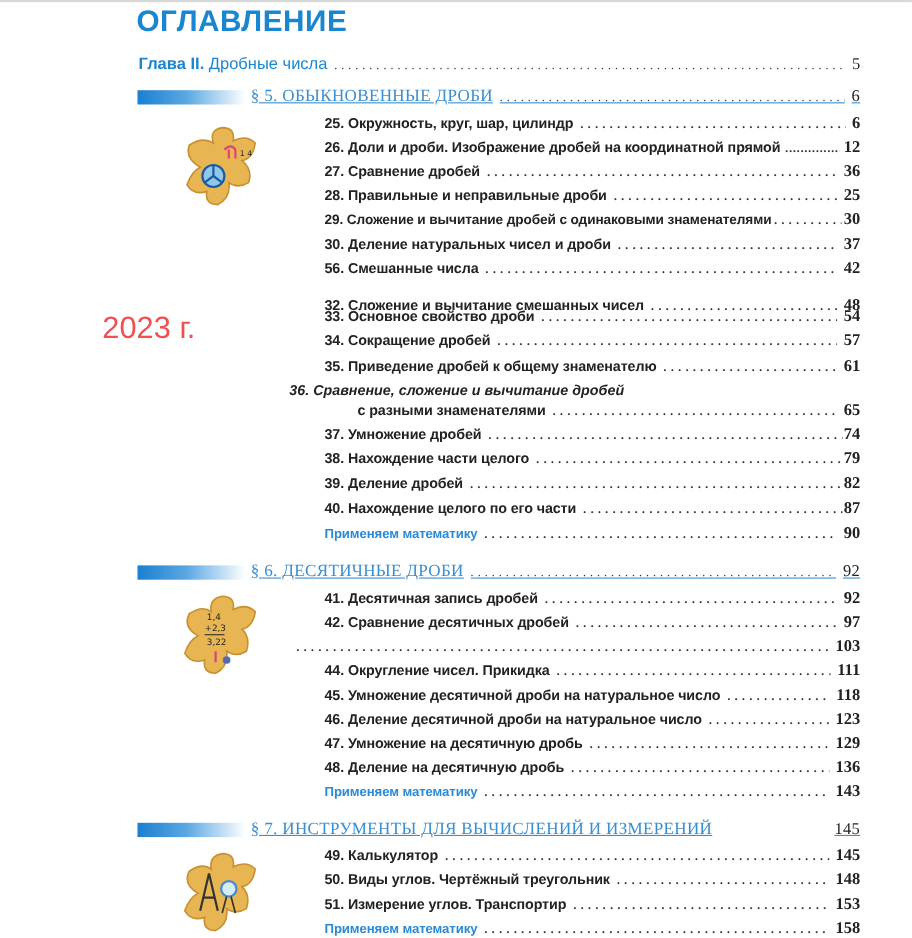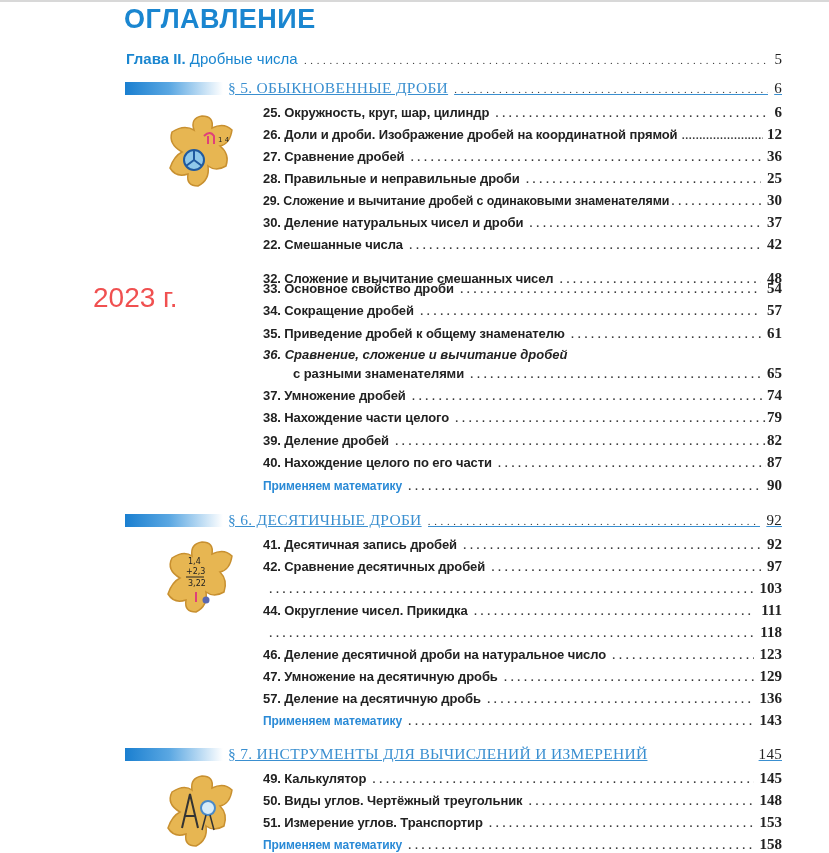--- a/index.html
+++ b/index.html
@@ -10,21 +10,21 @@
   .row { position:absolute; display:flex; align-items:baseline; white-space:nowrap; }
   .row .dots { flex:1; overflow:hidden; color:#333; letter-spacing:3.2px; font-family:"DejaVu Serif", serif; font-size:10px; margin:0 6px; }
   .row .dots::after { content:"................................................................................................................................................"; }
   .row .pg { font-family:"Liberation Serif", serif; color:#222; font-size:15px; text-align:right; }
   .chapter { left:126px; top:50px; width:656px; font-size:15px; color:#1a86d0; }
   .chapter .lbl { font-weight:bold; }
   .sec { width:554px; left:228px; font-family:"Liberation Serif", serif; color:#3a8fd0; font-size:15.5px; letter-spacing:0.3px;text-decoration:underline; }
   .sec .pg { font-size:15px; }
   .bar { position:absolute; left:125px; width:98px; height:13px; background:linear-gradient(to right,#1a7fd0 0%,#5aa7e2 45%,#ffffff 100%); }
   .item { left:263px; width:519px; font-size:13px; color:#222; font-weight:bold; font-family:"Liberation Sans", sans-serif; transform-origin:left; }
-  .item .txt { letter-spacing:-0.1px; }
+  .item .txt { letter-spacing:-0.1px;margin-left:32px; }
   .apply { color:#2a8ad6; }
   .wrap2 { position:absolute; left:263px; font-size:13px; font-weight:bold; color:#222;font-style:italic; }
   .puzzle { position:absolute; width:84px; height:84px; }
 </style>
 </head>
 <body>
 
 <div class="topline"></div>
 <div class="title">ОГЛАВЛЕНИЕ</div>
 
@@ -74,21 +74,21 @@
     <span class="txt" style="font-size:12.4px"><span>29.</span> <span>Сложение и вычитание дробей с одинаковыми знаменателями</span></span>
     <span class="dots" style="margin:0 2px"></span>
     <span class="pg">30</span>
   </div>
 <div class="row item" style="top:214px">
     <span class="txt"><span>30.</span> <span>Деление натуральных чисел и дроби</span></span>
     <span class="dots"></span>
     <span class="pg">37</span>
   </div>
 <div class="row item" style="top:236px">
-    <span class="txt"><span>22.</span> <span>Смешанные числа</span></span>
+    <span class="txt"><span>56.</span> <span>Смешанные числа</span></span>
     <span class="dots"></span>
     <span class="pg">42</span>
   </div>
 <div class="row item" style="top:270px">
     <span class="txt"><span>32.</span> <span>Сложение и вычитание смешанных чисел</span></span>
     <span class="dots"></span>
     <span class="pg">48</span>
   </div>
 <div class="row item" style="top:280px">
     <span class="txt"><span>33.</span> <span>Основное свойство дроби</span></span>
@@ -166,35 +166,36 @@
 <div class="row item" style="top:580px">
     <span class="dots"></span>
     <span class="pg">103</span>
   </div>
 <div class="row item" style="top:602px">
     <span class="txt"><span>44.</span> <span>Округление чисел. Прикидка</span></span>
     <span class="dots"></span>
     <span class="pg">111</span>
   </div>
 <div class="row item" style="top:624px">
+    <span class="txt"><span>45.</span> <span>Умножение десятичной дроби на натуральное число</span></span>
     <span class="dots"></span>
     <span class="pg">118</span>
   </div>
 <div class="row item" style="top:646px">
     <span class="txt"><span>46.</span> <span>Деление десятичной дроби на натуральное число</span></span>
     <span class="dots"></span>
     <span class="pg">123</span>
   </div>
 <div class="row item" style="top:668px">
     <span class="txt"><span>47.</span> <span>Умножение на десятичную дробь</span></span>
     <span class="dots"></span>
     <span class="pg">129</span>
   </div>
 <div class="row item" style="top:690px">
-    <span class="txt"><span>57.</span> <span>Деление на десятичную дробь</span></span>
+    <span class="txt"><span>48.</span> <span>Деление на десятичную дробь</span></span>
     <span class="dots"></span>
     <span class="pg">136</span>
   </div>
 <div class="row item apply" style="top:712px">
     <span class="txt apply" style="font-size:12px">Применяем математику</span>
     <span class="dots"></span>
     <span class="pg">143</span>
   </div>
 
 <div class="bar" style="top:748px"></div>

